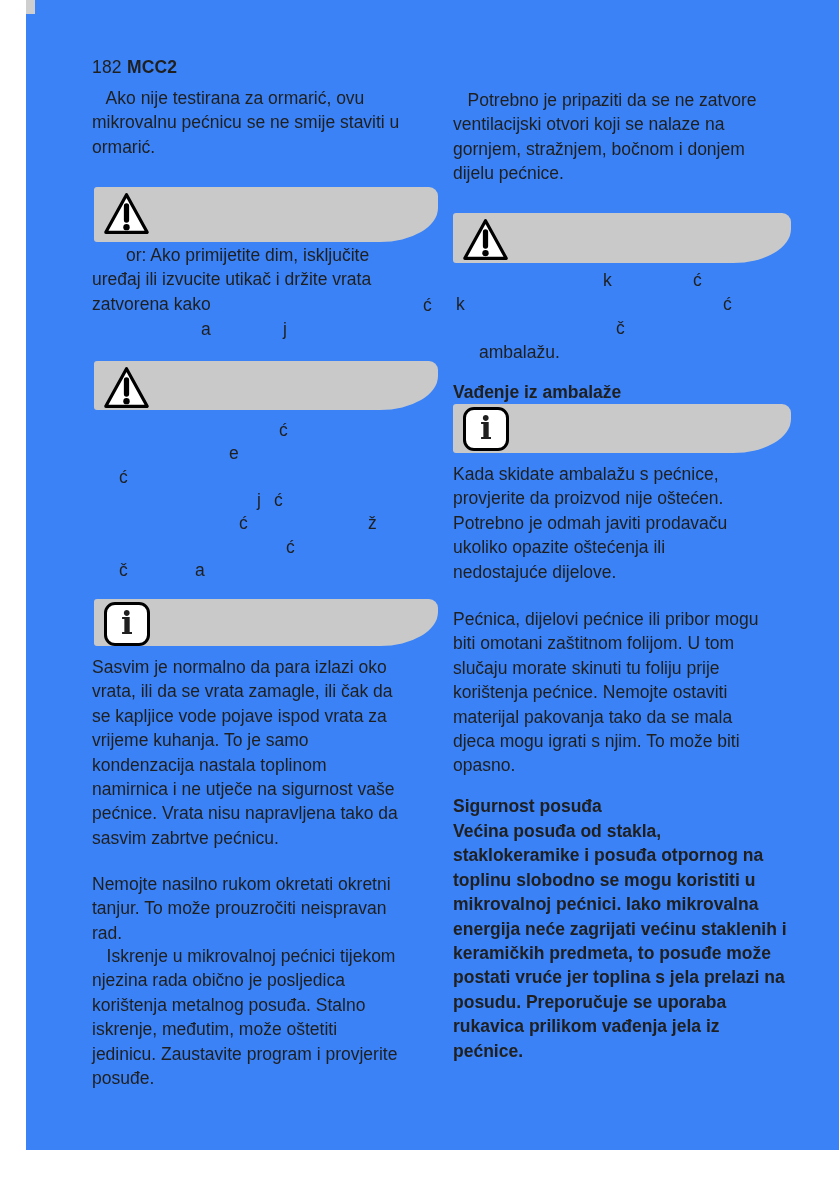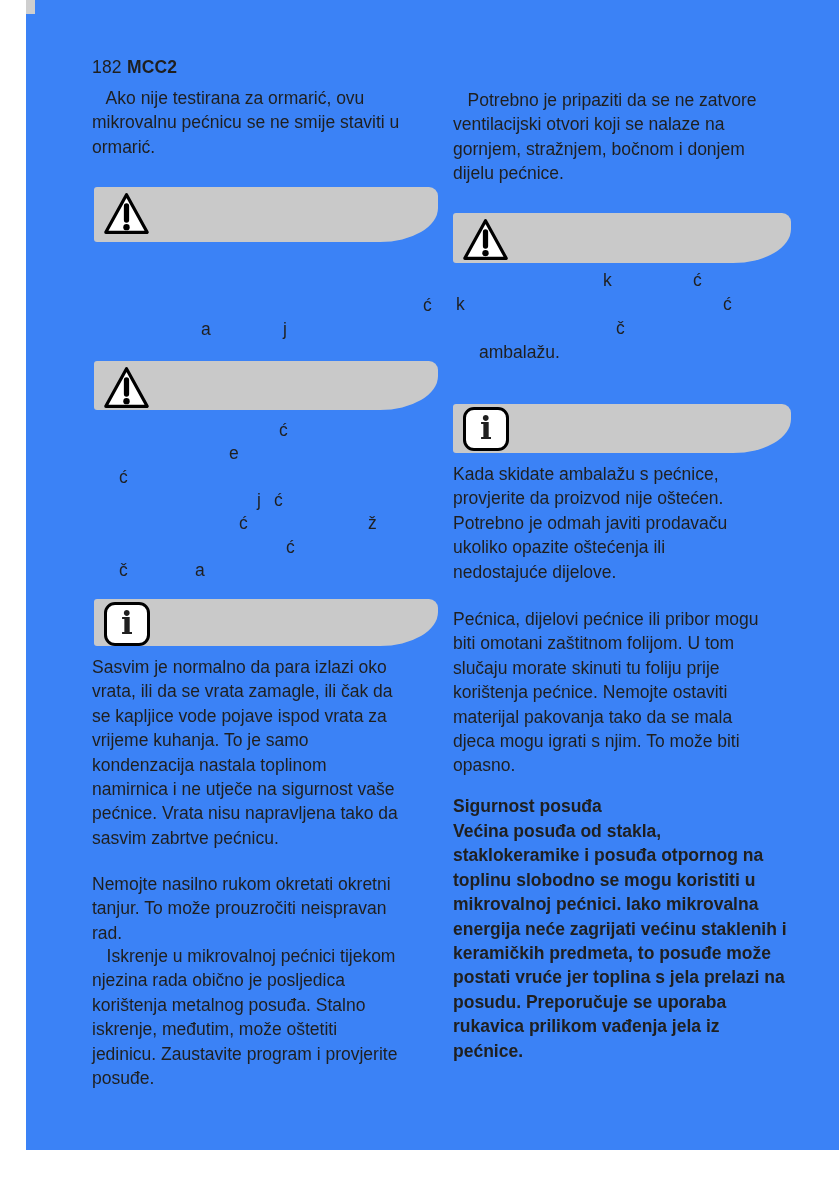--- a/index.html
+++ b/index.html
@@ -67,20 +67,23 @@
   <div class="abs banner" style="left:68px;top:187px;width:344px;height:55px;">
     <div class="warn-icon-box">
       <svg width="49" height="47" viewBox="0 0 52 50">
         <polygon points="26,5 48,45 4,45" fill="#ffffff" stroke="#000000" stroke-width="3.4" stroke-linejoin="round"></polygon>
         <line x1="26" y1="17" x2="26" y2="32" stroke="#000000" stroke-width="5.6" stroke-linecap="round"></line>
         <circle cx="26" cy="39.5" r="3.4" fill="#000000"></circle>
       </svg>
     </div>
   </div>
   <div class="abs" style="left:66px;top:243px;width:348px;height:100px;">
+    <div class="lines indent34">or: Ako primijetite dim, isključite
+uređaj ili izvucite utikač i držite vrata
+zatvorena kako</div>
     <span class="stray" style="left:331px;top:52px;">ć</span>
     <span class="stray" style="left:109px;top:76px;">a</span>
     <span class="stray" style="left:191px;top:76px;">j</span>
   </div>
 
   <div class="abs banner" style="left:68px;top:361px;width:344px;height:49px;">
     <div class="warn-icon-box">
       <svg width="49" height="47" viewBox="0 0 52 50">
         <polygon points="26,5 48,45 4,45" fill="#ffffff" stroke="#000000" stroke-width="3.4" stroke-linejoin="round"></polygon>
         <line x1="26" y1="17" x2="26" y2="32" stroke="#000000" stroke-width="5.6" stroke-linecap="round"></line>
@@ -139,20 +142,21 @@
   </div>
   <div class="abs" style="left:427px;top:268px;width:348px;height:105px;">
     <span class="stray" style="left:150px;top:2px;">k</span>
     <span class="stray" style="left:240px;top:2px;">ć</span>
     <span class="stray" style="left:3px;top:26px;">k</span>
     <span class="stray" style="left:270px;top:26px;">ć</span>
     <span class="stray" style="left:163px;top:50px;">č</span>
     <span class="stray" style="left:26px;top:74px;">ambalažu.</span>
   </div>
 
+  <div class="abs heading" style="left:427px;top:380px;">Vađenje iz ambalaže</div>
 
   <div class="abs banner" style="left:427px;top:404px;width:338px;height:49px;">
     <div class="info-icon">i</div>
   </div>
   <div class="abs lines" style="left:427px;top:462px;">Kada skidate ambalažu s pećnice,
 provjerite da proizvod nije oštećen.
 Potrebno je odmah javiti prodavaču
 ukoliko opazite oštećenja ili
 nedostajuće dijelove.</div>
 

